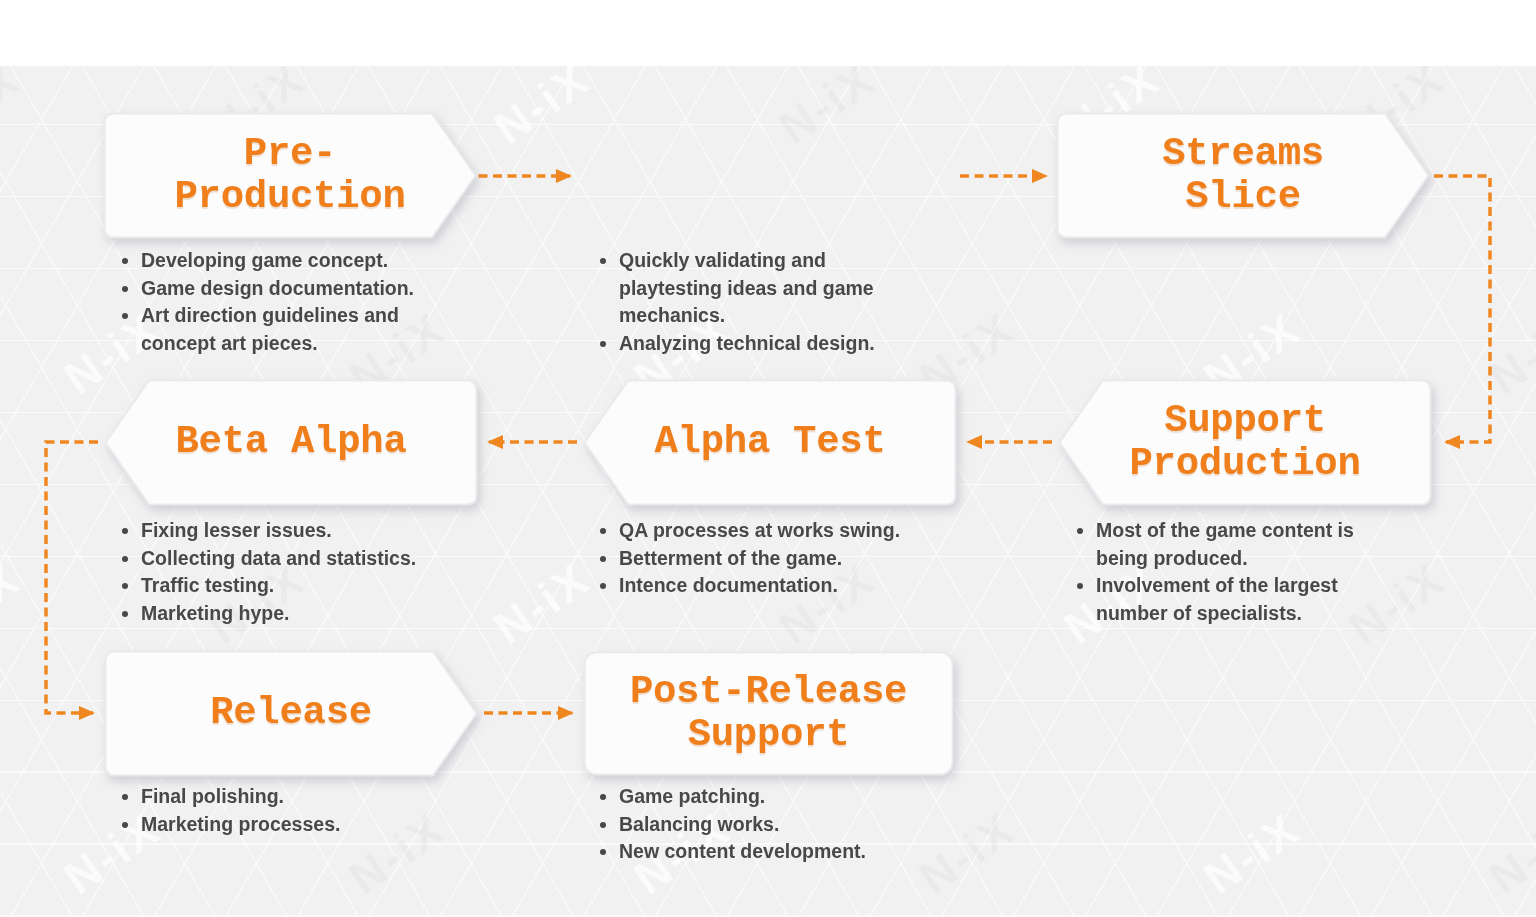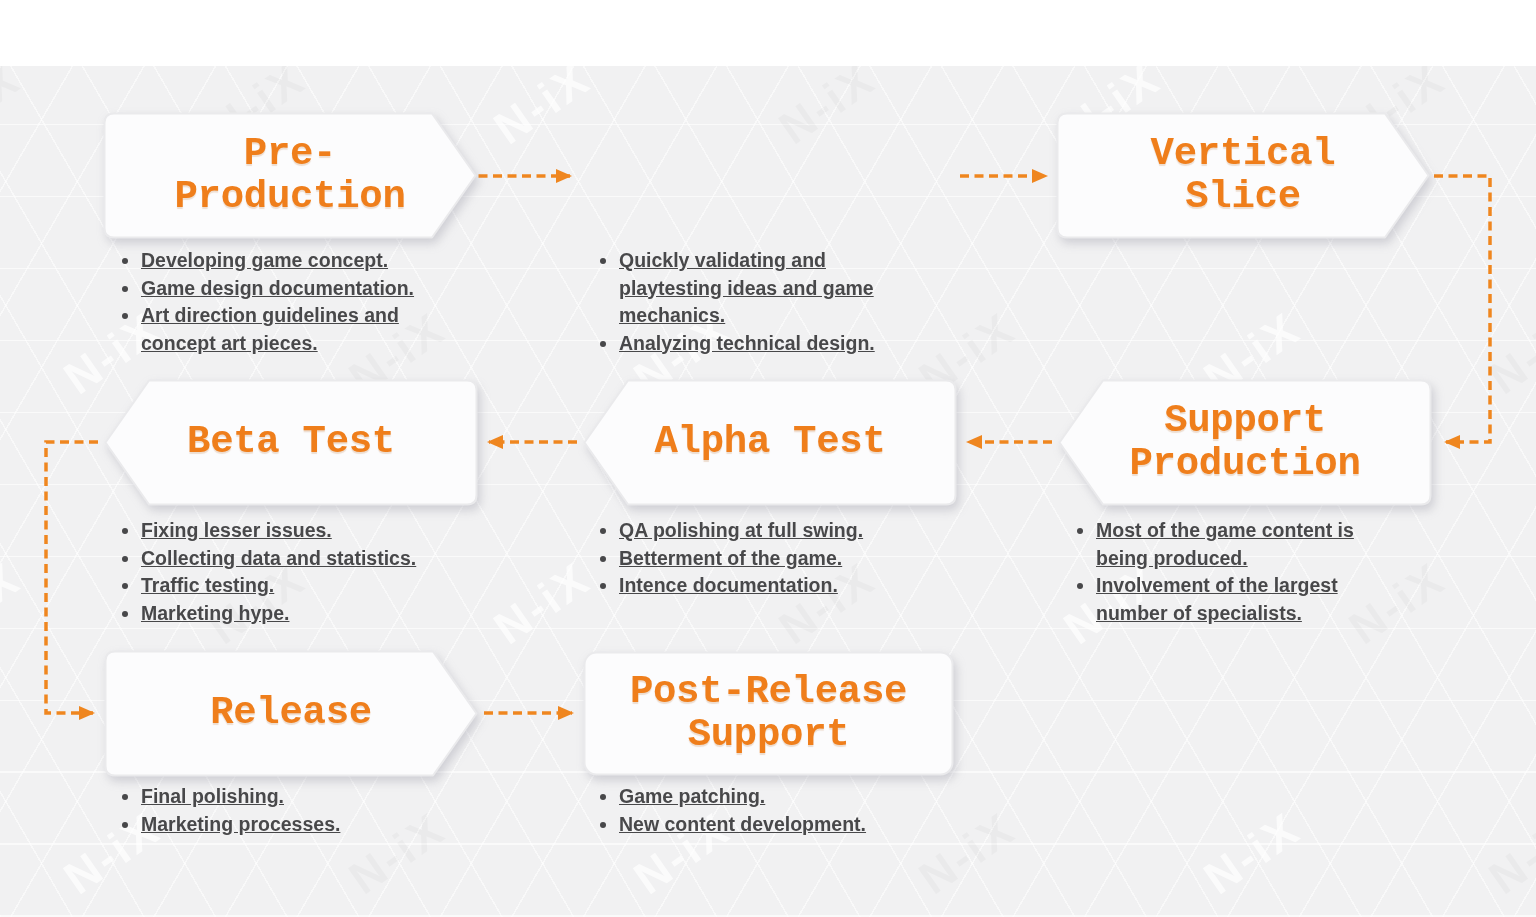--- a/index.html
+++ b/index.html
@@ -33,21 +33,21 @@
     color:#EF7E1B;letter-spacing:-0.3px;
     text-shadow:0 2px 1px rgba(170,85,0,.18);
     padding:0 10px;
   }
   .stage .title .tw{max-width:300px;font-family:Liberation Mono, monospace;}
 
   ul.bullets{
     position:absolute;z-index:3;margin:0;padding:0;list-style:none;
     font-size:19.5px;font-weight:bold;line-height:27.5px;color:#48484a;
   }
-  ul.bullets li{position:relative;padding-left:24px;white-space:pre-line;text-decoration:underline;}
+  ul.bullets li{position:relative;padding-left:24px;white-space:pre-line;}
   ul.bullets li::before{
     content:"";position:absolute;left:5px;top:11px;width:6px;height:6px;
     border-radius:50%;background:#48484a;
   }
 </style>
 </head>
 <body>
 
 <div class="canvas">
 
@@ -117,21 +117,21 @@
 playtesting ideas and game
 mechanics.</li>
       <li>Analyzing technical design.</li>
     </ul>
 
   <div class="stage" style="left:1056px;top:112px;width:374px;height:127px">
     <svg class="shape" width="374" height="127" viewBox="0 0 374 127">
       <path d="M11 1.5 L329 1.5 L372.5 63.5 L329 125.5 L11 125.5 Q1.5 125.5 1.5 116 L1.5 11 Q1.5 1.5 11 1.5 Z" fill="#FCFCFD" stroke="#EAEAEC" stroke-width="2" stroke-linejoin="round"></path>
     </svg>
     <div class="title">
-        <span class="tw">Vertical Slice</span>
+        <span class="tw">Streams Slice</span>
       </div>
   </div>
 
   <div class="stage" style="left:1058px;top:379px;width:374px;height:127px">
     <svg class="shape" width="374" height="127" viewBox="0 0 374 127">
       <path d="M45 1.5 L363 1.5 Q372.5 1.5 372.5 11 L372.5 116 Q372.5 125.5 363 125.5 L45 125.5 L1.5 63.5 Z" fill="#FCFCFD" stroke="#EAEAEC" stroke-width="2" stroke-linejoin="round"></path>
     </svg>
     <div class="title">
         <span class="tw">Support Production</span>
       </div>
@@ -145,31 +145,31 @@
 
   <div class="stage" style="left:583px;top:379px;width:374px;height:127px">
     <svg class="shape" width="374" height="127" viewBox="0 0 374 127">
       <path d="M45 1.5 L363 1.5 Q372.5 1.5 372.5 11 L372.5 116 Q372.5 125.5 363 125.5 L45 125.5 L1.5 63.5 Z" fill="#FCFCFD" stroke="#EAEAEC" stroke-width="2" stroke-linejoin="round"></path>
     </svg>
     <div class="title">
         <span class="tw">Alpha Test</span>
       </div>
   </div>
   <ul class="bullets" style="left:595px;top:517px;width:340px">
-      <li>QA polishing at full swing.</li>
+      <li>QA processes at works swing.</li>
       <li>Betterment of the game.</li>
       <li>Intence documentation.</li>
     </ul>
 
   <div class="stage" style="left:104px;top:379px;width:374px;height:127px">
     <svg class="shape" width="374" height="127" viewBox="0 0 374 127">
       <path d="M45 1.5 L363 1.5 Q372.5 1.5 372.5 11 L372.5 116 Q372.5 125.5 363 125.5 L45 125.5 L1.5 63.5 Z" fill="#FCFCFD" stroke="#EAEAEC" stroke-width="2" stroke-linejoin="round"></path>
     </svg>
     <div class="title">
-        <span class="tw">Beta Test</span>
+        <span class="tw">Beta Alpha</span>
       </div>
   </div>
   <ul class="bullets" style="left:117px;top:517px;width:340px">
       <li>Fixing lesser issues.</li>
       <li>Collecting data and statistics.</li>
       <li>Traffic testing.</li>
       <li>Marketing hype.</li>
     </ul>
 
   <div class="stage" style="left:104px;top:650px;width:374px;height:127px">
@@ -188,16 +188,17 @@
   <div class="stage" style="left:583px;top:651px;width:371px;height:125px">
     <svg class="shape" width="371" height="125" viewBox="0 0 371 125">
       <rect x="1.5" y="1.5" width="368" height="122" rx="12" fill="#FCFCFD" stroke="#EAEAEC" stroke-width="2"></rect>
     </svg>
     <div class="title">
         <span class="tw">Post-Release Support</span>
       </div>
   </div>
   <ul class="bullets" style="left:595px;top:783px;width:340px">
       <li>Game patching.</li>
+      <li>Balancing works.</li>
       <li>New content development.</li>
     </ul>
 
 </div>
 
 </body></html>

